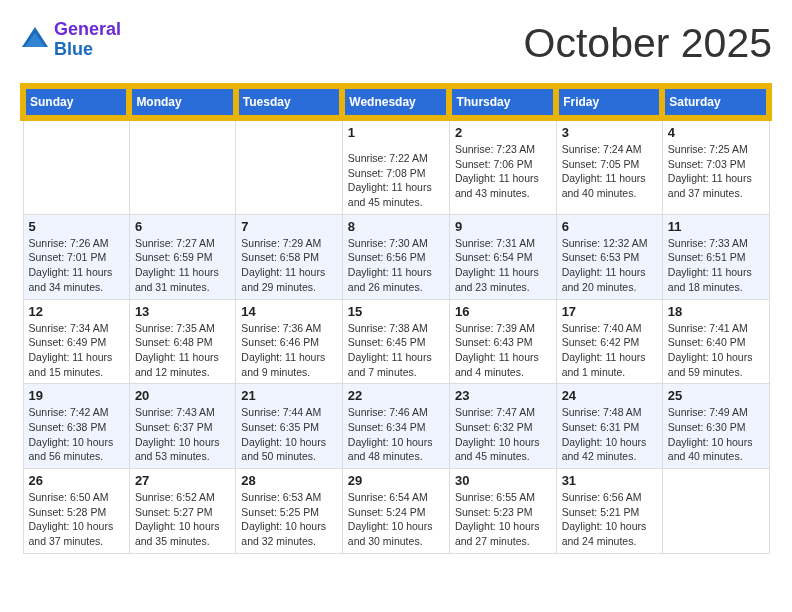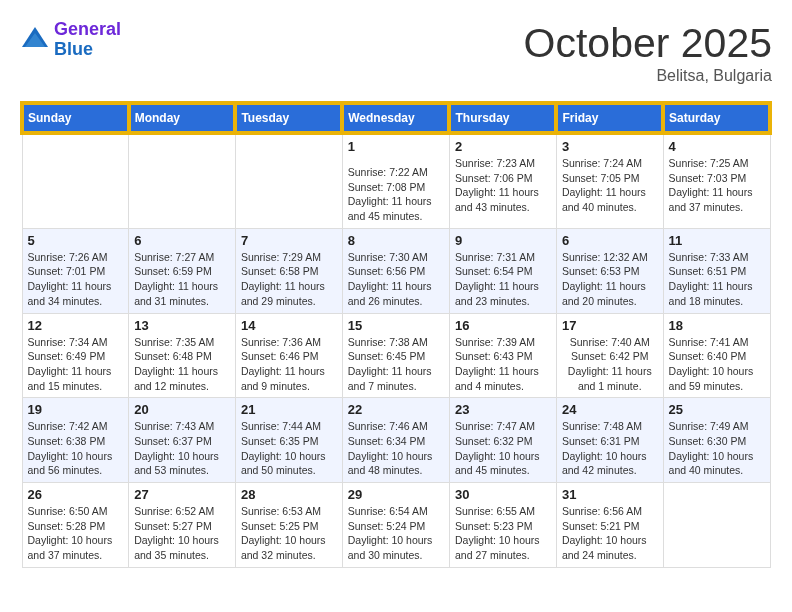--- a/index.html
+++ b/index.html
@@ -57,21 +57,21 @@
       border-collapse: collapse;
       font-size: 11px;
     }
     .calendar thead th {
       background: #2a6dd9;
       color: #fff;
       padding: 6px 4px;
       text-align: left;
       font-size: 12px;
       font-weight: 600;
-      border: 4px solid #eab308;
+      border: 6px solid #eab308;
     }
     .calendar tbody td {
       border: 1px solid #ddd;
       vertical-align: top;
       padding: 4px 5px;
       width: 108px;
       min-height: 80px;
     }
     .calendar tbody tr:nth-child(odd) td {
       background: #fff;
@@ -103,21 +103,20 @@
       <polygon points="15,2 28,22 2,22" fill="#1a6bc0"></polygon>
       <polygon points="15,8 25,22 5,22" fill="#4a9de0" opacity="0.5"></polygon>
     </svg>
     <div class="logo-text">
       <span class="logo-general">General</span>
       <span class="logo-blue">Blue</span>
     </div>
   </div>
   <div class="title-block">
     <div class="month-title">October 2025</div>
-    <div class="location">Belitsa, Bulgaria</div>
   </div>
 </div>
 
 <table class="calendar">
   <thead>
     <tr>
     <th>Sunday</th>
         <th>Monday</th>
         <th>Tuesday</th>
         <th>Wednesday</th>
@@ -226,21 +225,21 @@
 Daylight: 11 hours and 7 minutes.</div>
         </td>
         <td>
           <div class="day-number">16</div>
           <div class="day-info" style="white-space: pre-line;">Sunrise: 7:39 AM
 Sunset: 6:43 PM
 Daylight: 11 hours and 4 minutes.</div>
         </td>
         <td>
           <div class="day-number">17</div>
-          <div class="day-info" style="white-space: pre-line; text-align: center;">Sunrise: 7:40 AM
+          <div class="day-info" style="white-space: pre-line;">Sunrise: 7:40 AM
 Sunset: 6:42 PM
 Daylight: 11 hours and 1 minute.</div>
         </td>
         <td>
           <div class="day-number">18</div>
           <div class="day-info" style="white-space: pre-line;">Sunrise: 7:41 AM
 Sunset: 6:40 PM
 Daylight: 10 hours and 59 minutes.</div>
         </td>
       </tr>

